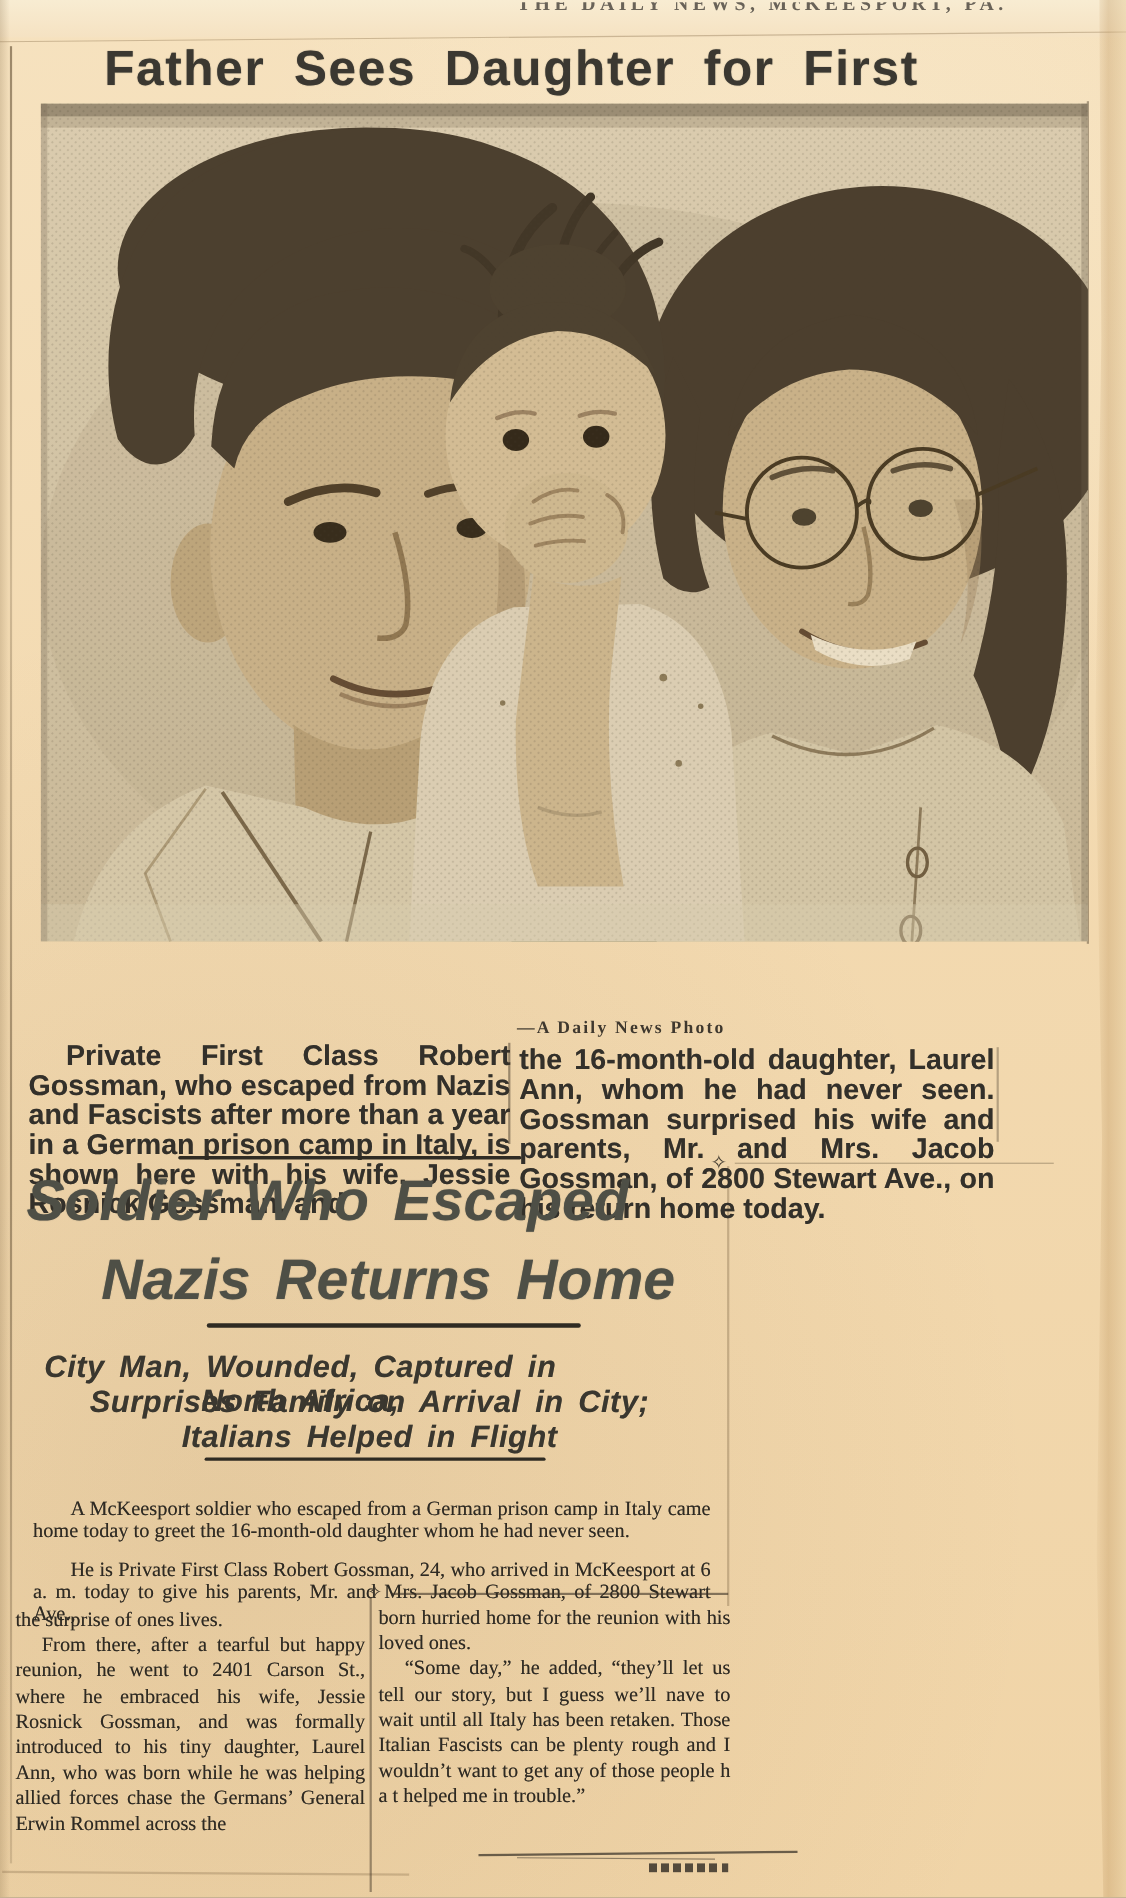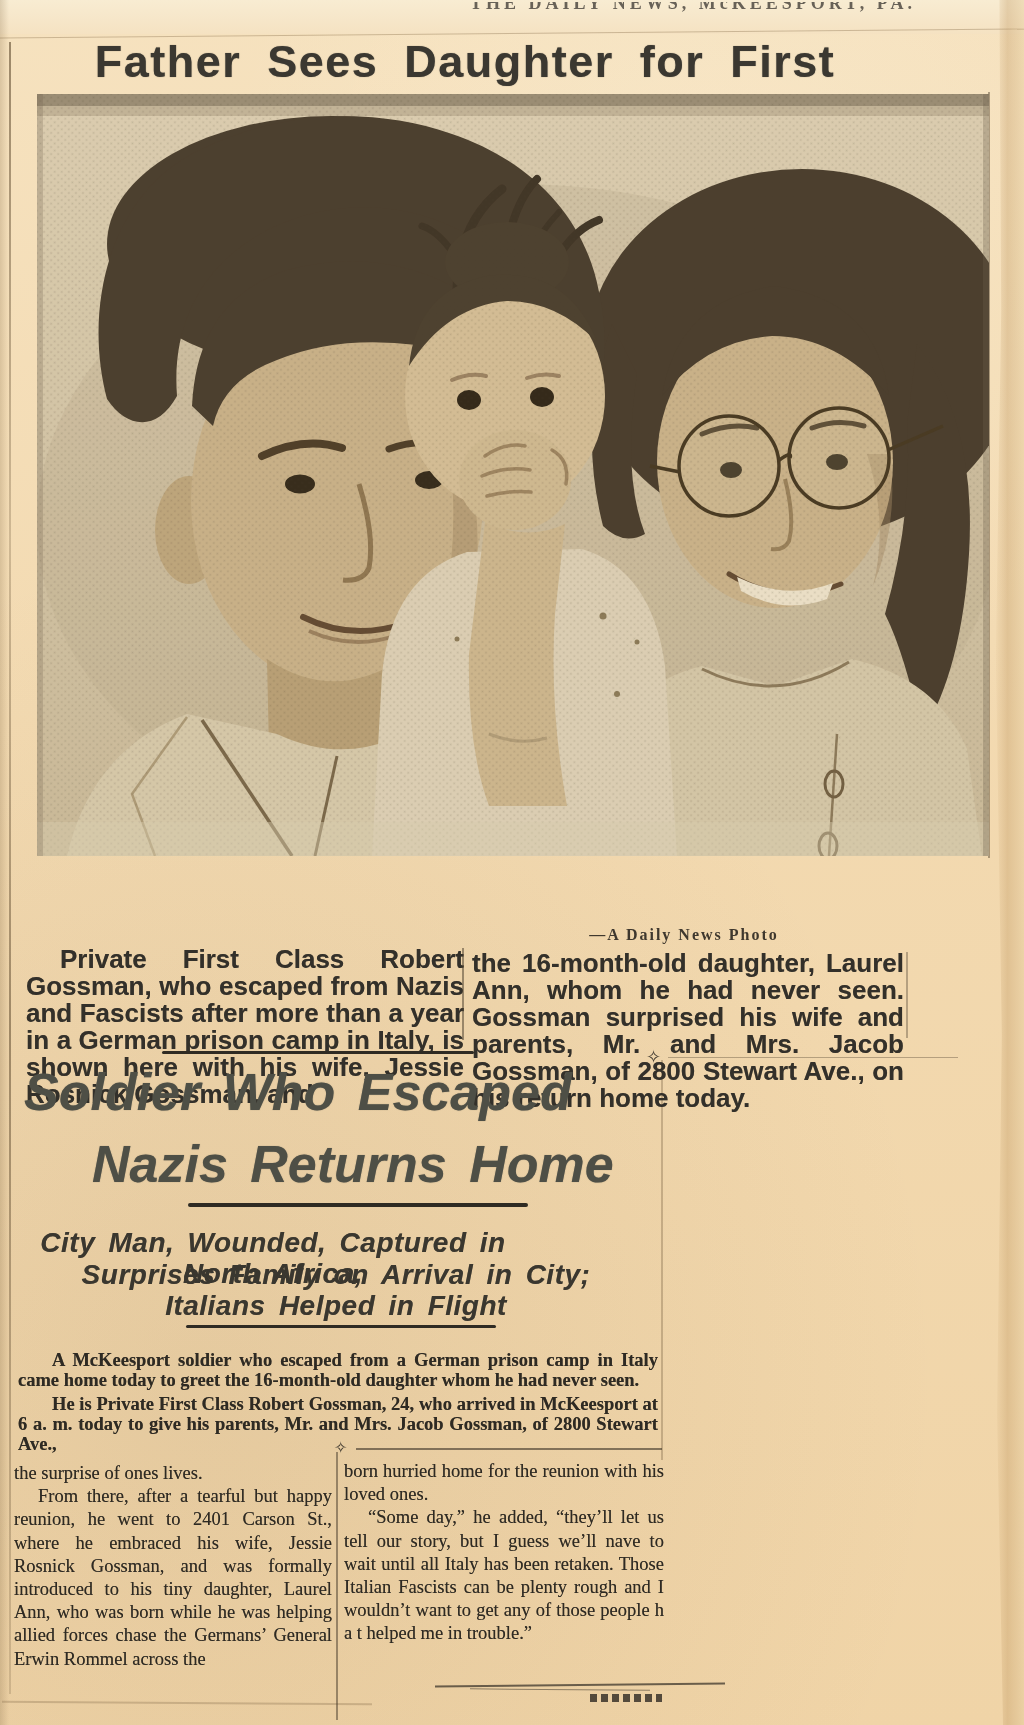--- a/index.html
+++ b/index.html
@@ -29,21 +29,21 @@
   .clip-edge-v{width:1.5px;background:rgba(120,98,66,.35);}
   .bottom-cut{left:2px;top:1702px;width:370px;height:2px;background:rgba(140,115,80,.35);transform:rotate(.4deg);}
 
   
   .photo-headline{left:30px;top:36px;width:870px;text-align:center;
     font-size:45px;font-weight:bold;letter-spacing:1.5px;word-spacing:12px;color:#3b3831;
     text-shadow:0 0 1px rgba(59,56,49,.6);}
   .photo-frame{left:37px;top:94px;width:952px;height:762px;}
 
   
-  .credit{left:470px;top:926px;width:428px;text-align:center;font-family:"Liberation Serif",serif;
+  .credit{left:470px;top:926px;width:428px;text-align:left;font-family:"Liberation Serif",serif;
     font-weight:bold;font-size:16px;letter-spacing:2px;color:#3f382e;}
   .caption-col{font-weight:bold;font-size:26px;line-height:27px;text-align:justify;color:#33302a;
     text-shadow:0 0 .5px rgba(51,48,42,.5);}
   .cap-left{left:26px;top:946px;width:438px;text-indent:34px;}
   .cap-right{left:472px;top:950px;width:432px;}
   .cap-divider{left:462px;top:948px;width:2px;height:92px;background:rgba(70,58,42,.5);}
   .cap-edge{left:906px;top:952px;width:2px;height:86px;background:rgba(70,58,42,.35);}
   .rule{background:#2f2b23;border-radius:2px;}
   .caption-rule{left:162px;top:1051px;width:312px;height:3px;}
   .cap-ornament{left:646px;top:1046px;font-size:18px;color:#3f382e;}
@@ -59,21 +59,21 @@
     letter-spacing:.5px;word-spacing:5px;text-align:center;text-shadow:0 0 .5px rgba(58,55,47,.5);}
   .sh1{left:10px;top:1227px;width:526px;}
   .sh2{left:10px;top:1259px;width:652px;}
   .sh3{left:10px;top:1290px;width:652px;}
   .subhead-rule{left:186px;top:1325px;width:310px;height:2.5px;}
 
   
   .serif{font-family:"Liberation Serif",serif;color:#2e2a23;text-align:justify;
     text-shadow:0 0 .4px rgba(46,42,35,.55);}
   .lead{left:14px;top:1346px;width:648px;font-size:18.5px;line-height:20px;}
-  .lead p{margin:4px;text-indent:34px;font-weight:bold;}
+  .lead p{margin:16px;text-indent:34px;}
   .body-ornament{left:334px;top:1438px;font-size:16px;color:#3f382e;}
   .body-orn-line{left:356px;top:1448px;width:306px;height:1.5px;background:rgba(60,50,38,.6);}
   .col{font-size:18.5px;line-height:23.2px;}
   .col p{margin:0;}
   .col p.indent{text-indent:24px;}
   .col-left{left:14px;top:1462px;width:318px;}
   .col-right{left:344px;top:1460px;width:320px;}
   .col-divider{left:336px;top:1452px;width:2px;height:268px;background:rgba(70,58,42,.5);}
   .end-squiggle{left:435px;top:1684px;width:290px;height:2px;background:rgba(50,44,36,.7);transform:rotate(-.6deg);}
   .end-squiggle2{left:470px;top:1689px;width:180px;height:1px;background:rgba(50,44,36,.5);transform:rotate(.4deg);}

